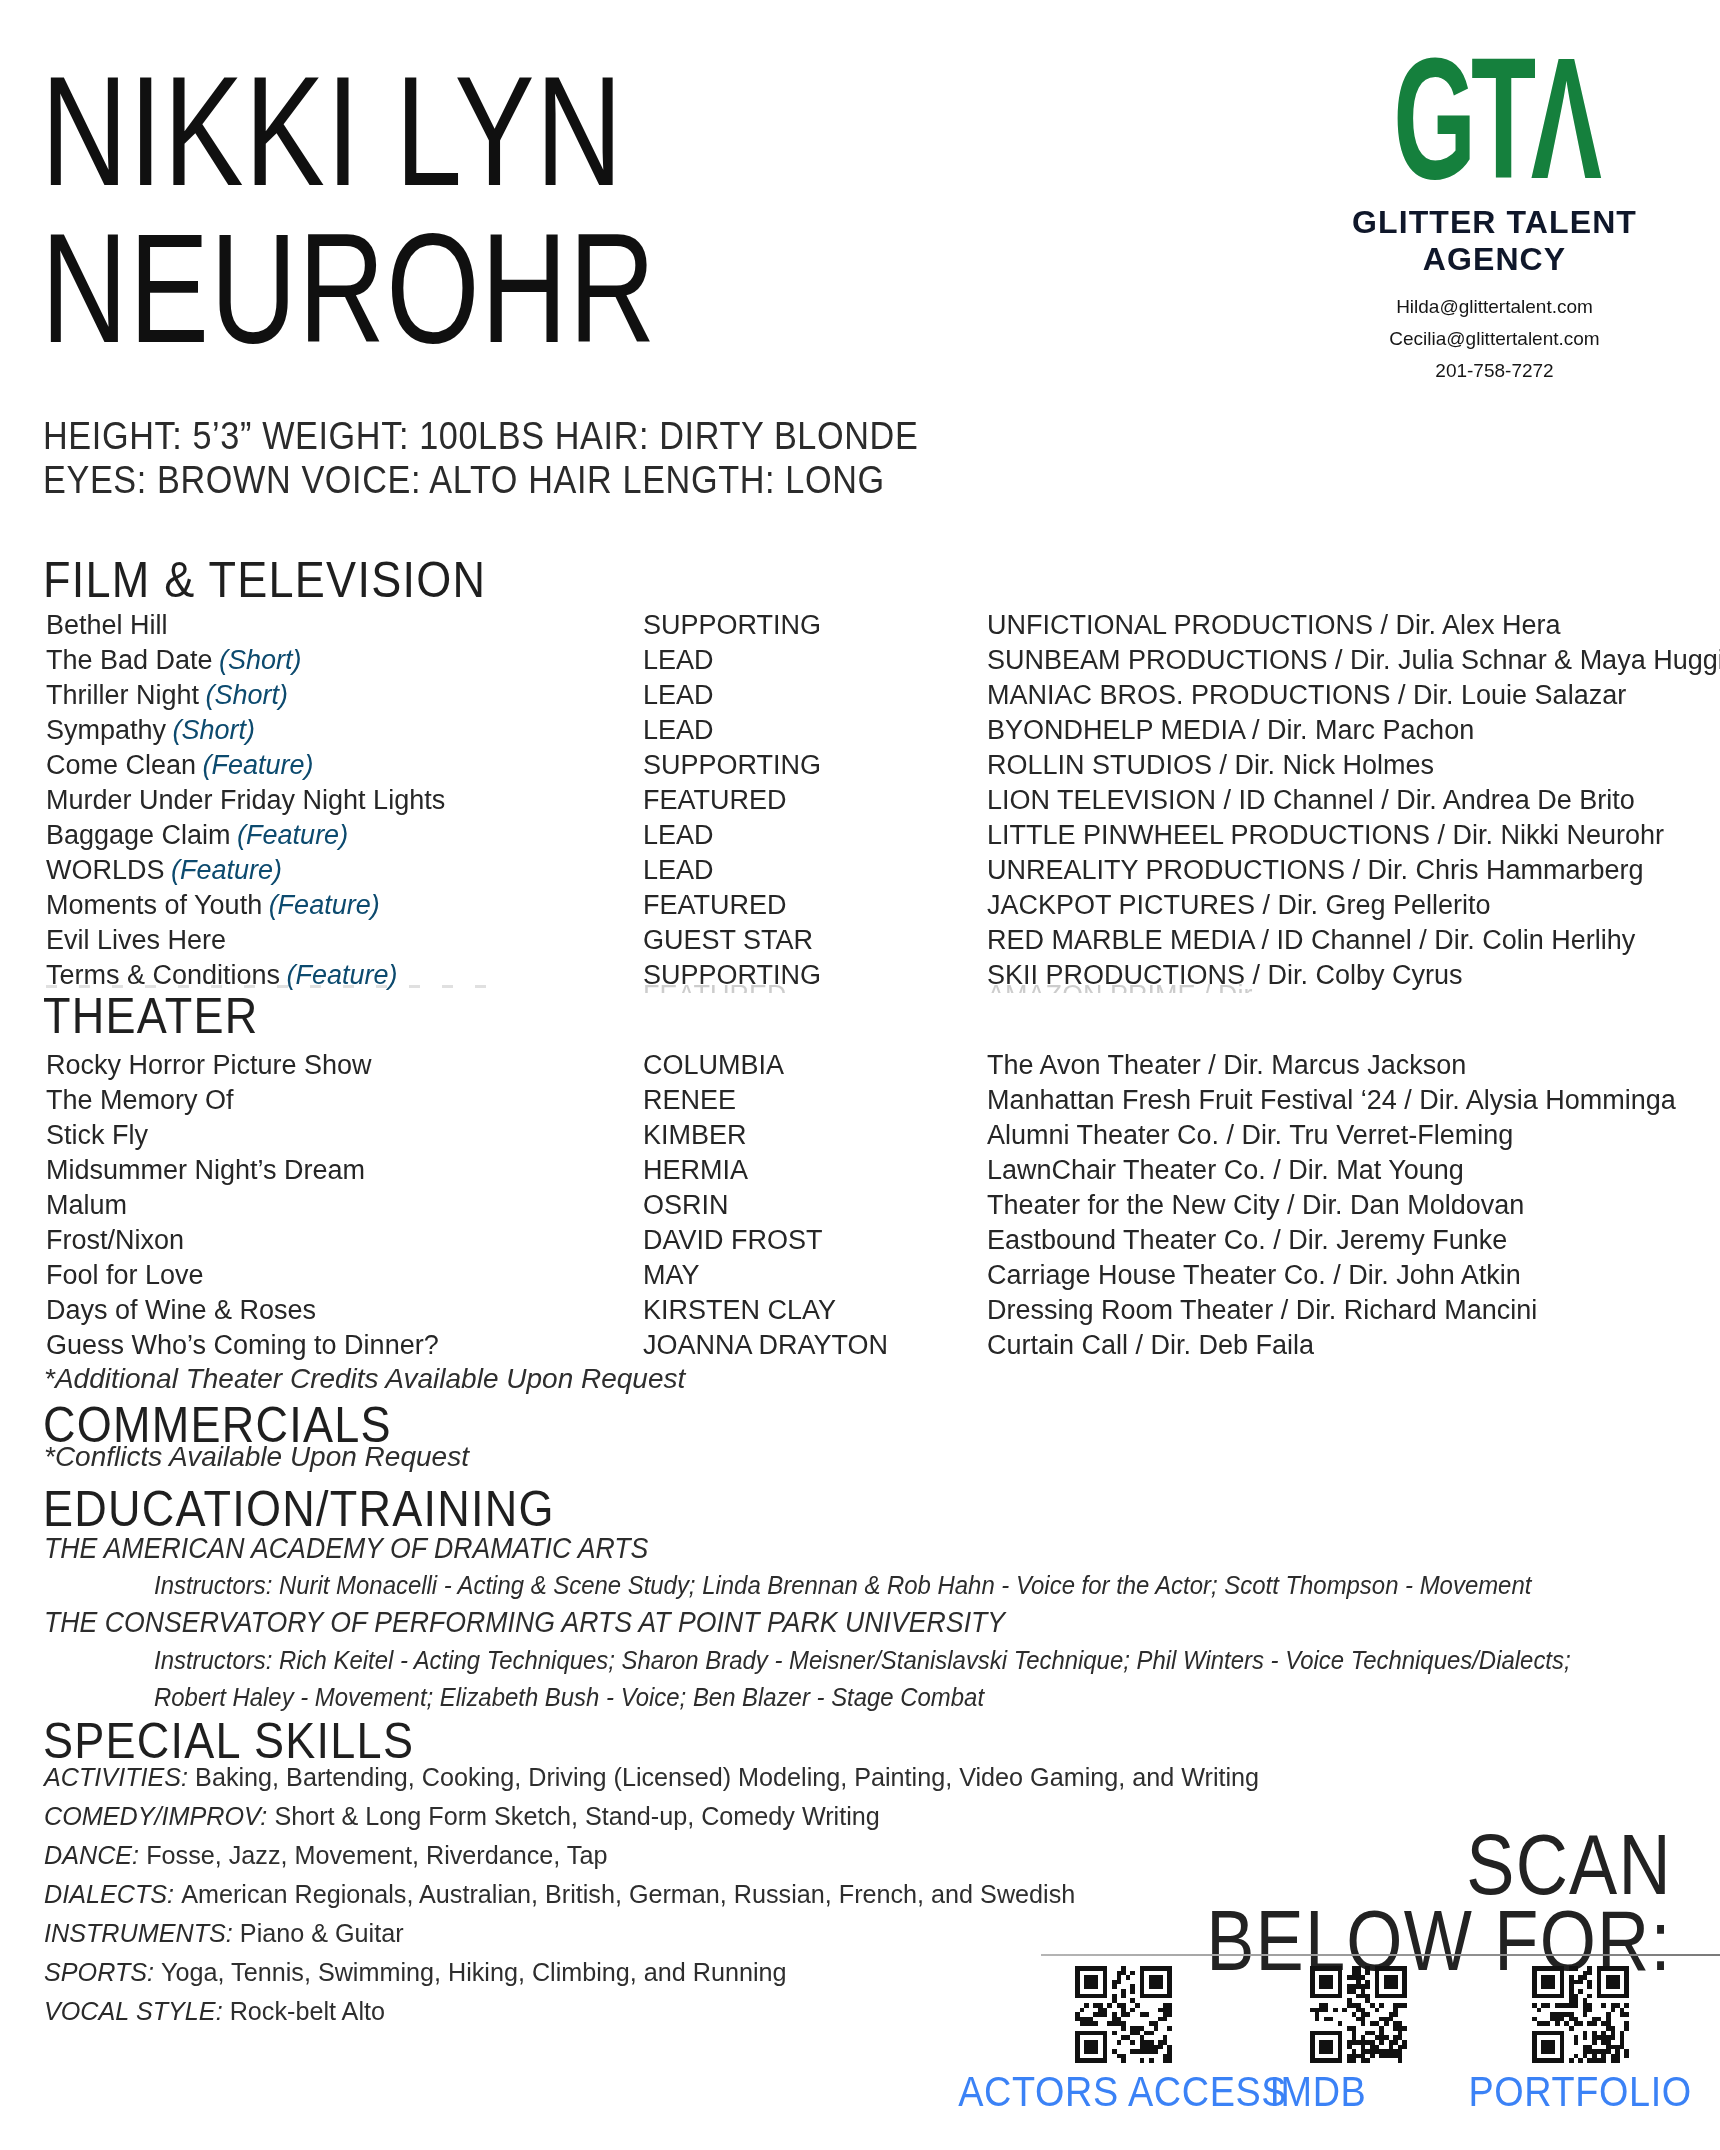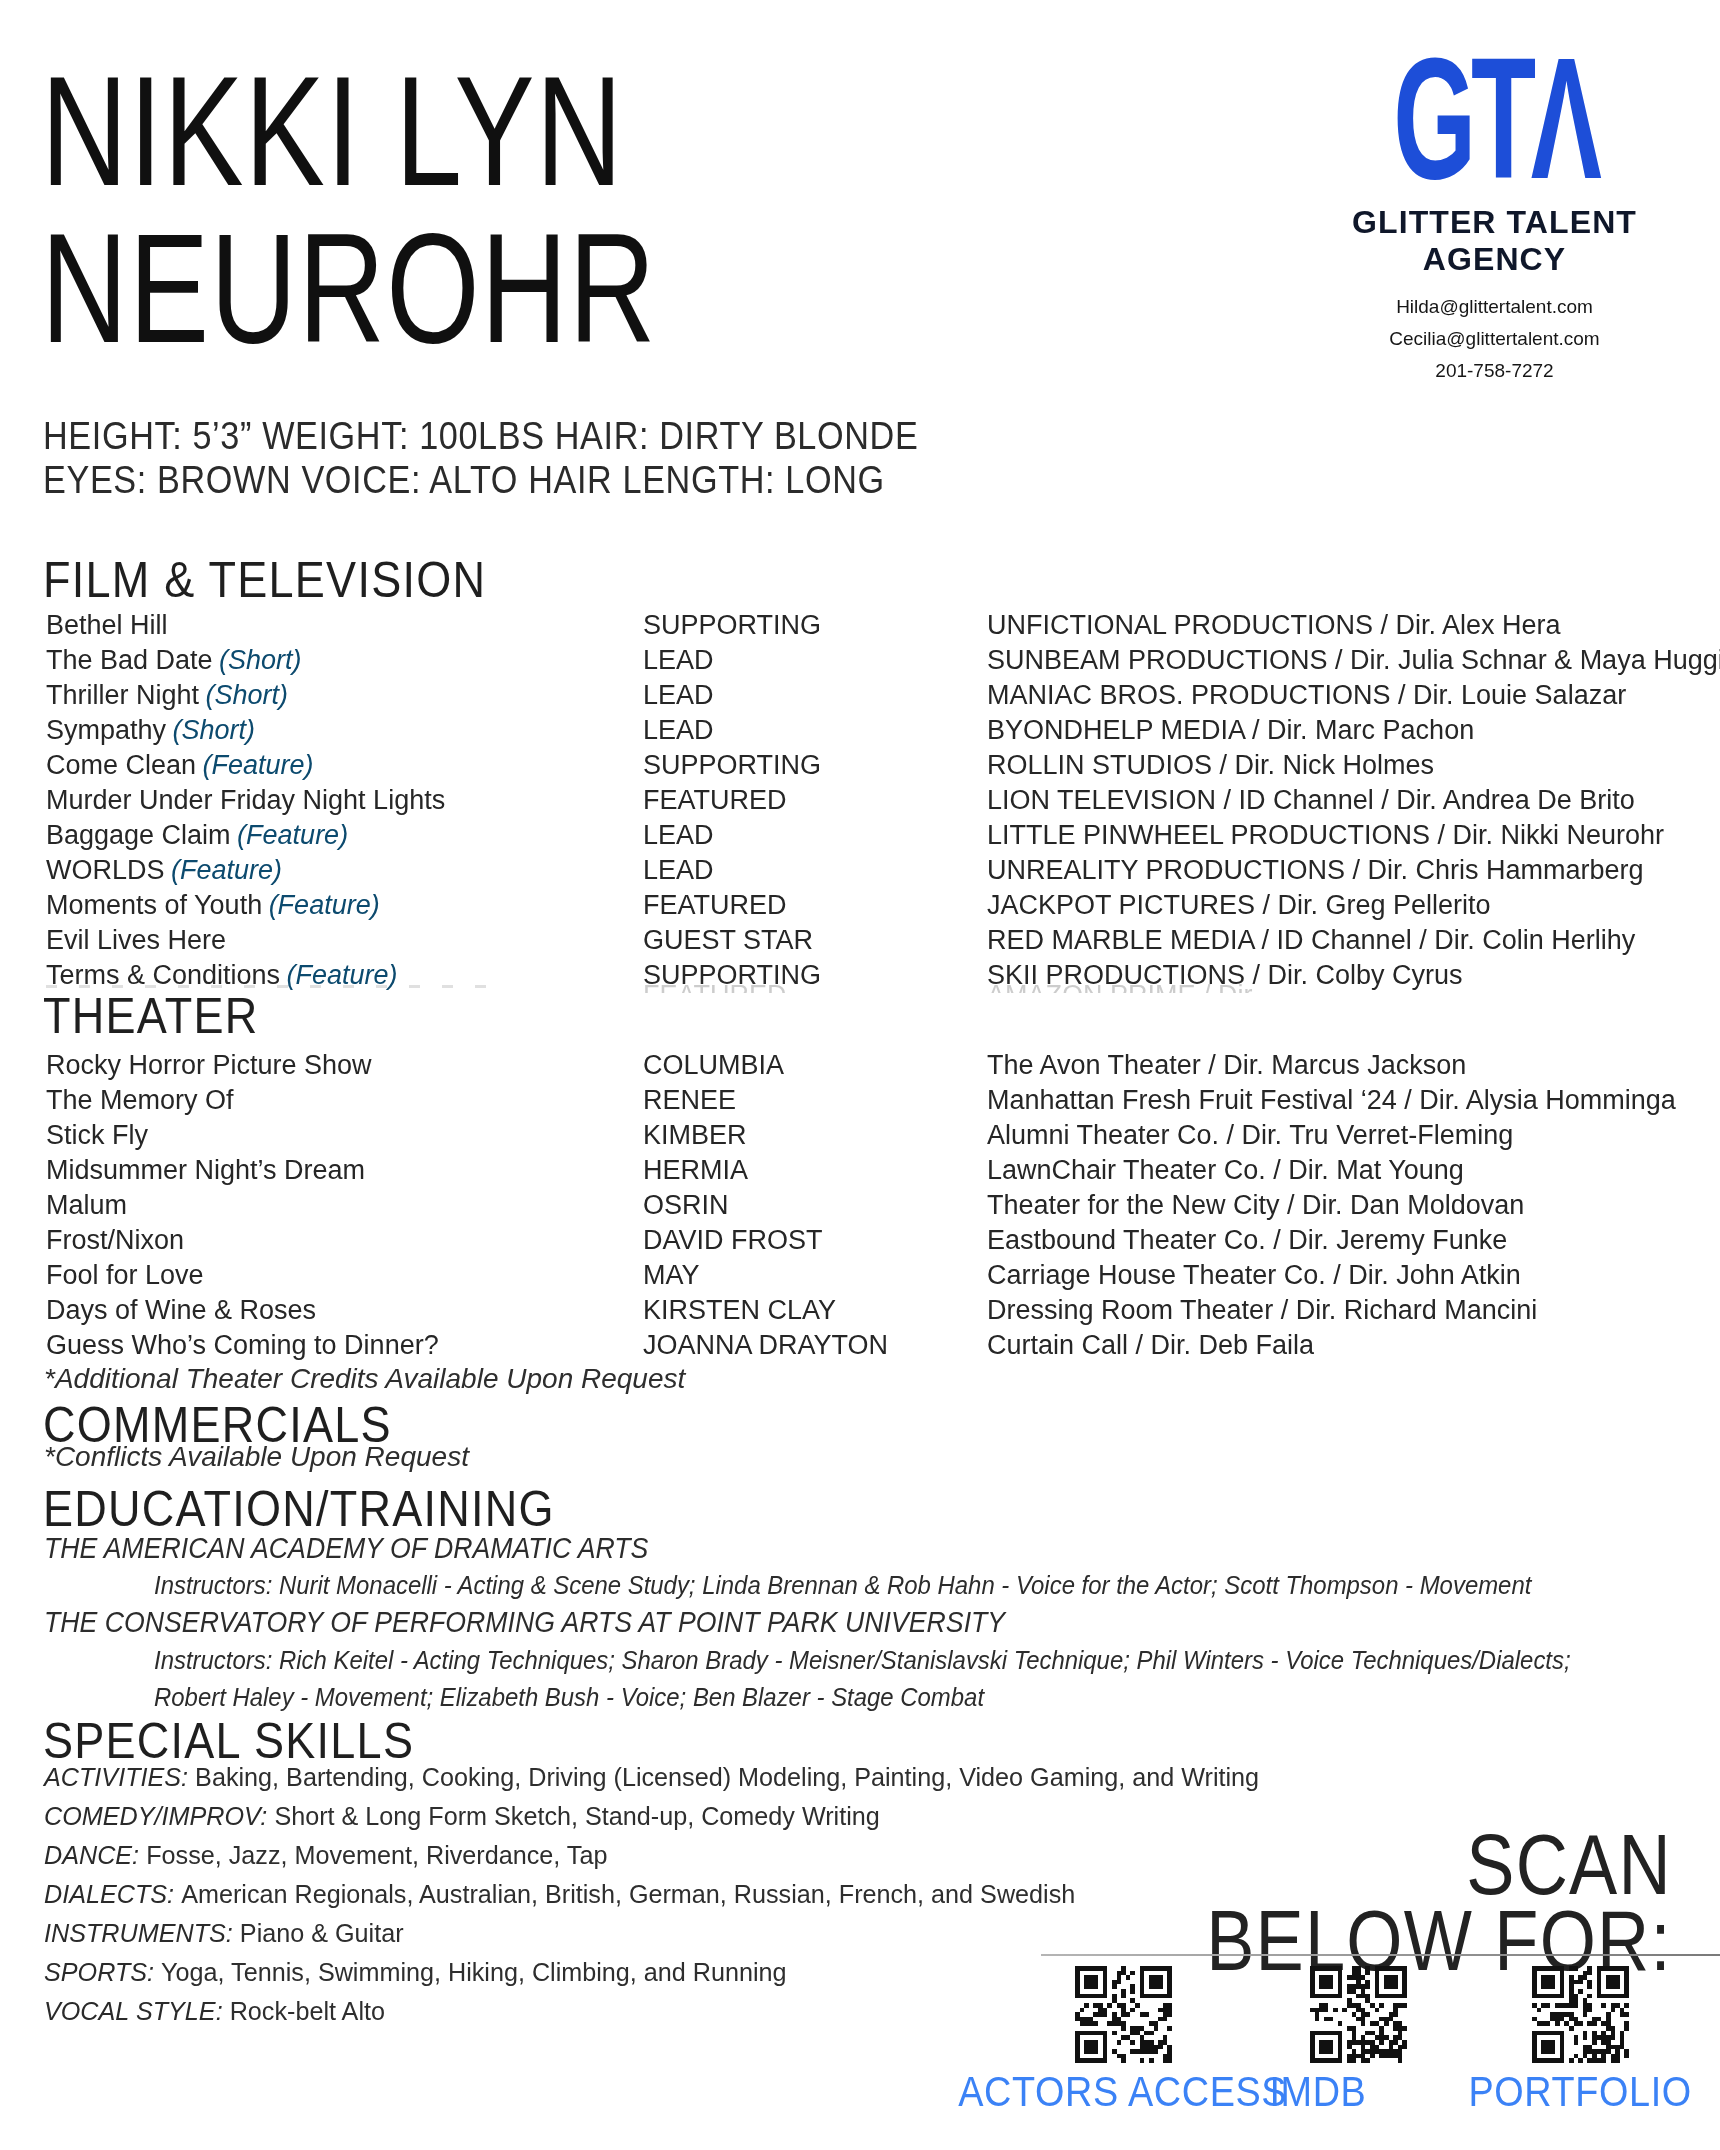--- a/index.html
+++ b/index.html
@@ -10,21 +10,21 @@
   .abs{position:absolute;}
 
   
   .actor-name{
     left:41px; top:53px; font-size:156px; line-height:157px; font-weight:400;
     color:#101010; letter-spacing:.01em; transform:scaleX(.77); transform-origin:0 0; white-space:nowrap;
   }
 
   
   .agency{left:1283px; top:43px; width:423px; text-align:center;}
-  .agency-logo{display:block; font-size:172px; line-height:151px; font-weight:800; color:#1d4ed8;}
+  .agency-logo{display:block; font-size:172px; line-height:151px; font-weight:800; color:#15803d;}
   .agency-logo span{display:inline-block; transform:scaleX(.62); letter-spacing:-.05em;}
   .agency-name{display:block; margin-top:10px; font-size:32px; font-weight:700; letter-spacing:1.1px; color:#0f172a;}
   .agency-contact{display:block; margin-top:13px; font-size:19px; line-height:32px; color:#161616;}
 
   
   .stats{left:43px; top:414px; font-size:38px; line-height:44px; letter-spacing:0.7px; color:#2b2b2b;
          transform:scaleX(.9); transform-origin:0 0; white-space:nowrap;}
 
   
   .hdr{font-size:50px; line-height:57px; font-weight:300; letter-spacing:1.4px; color:#1f1f1f;

